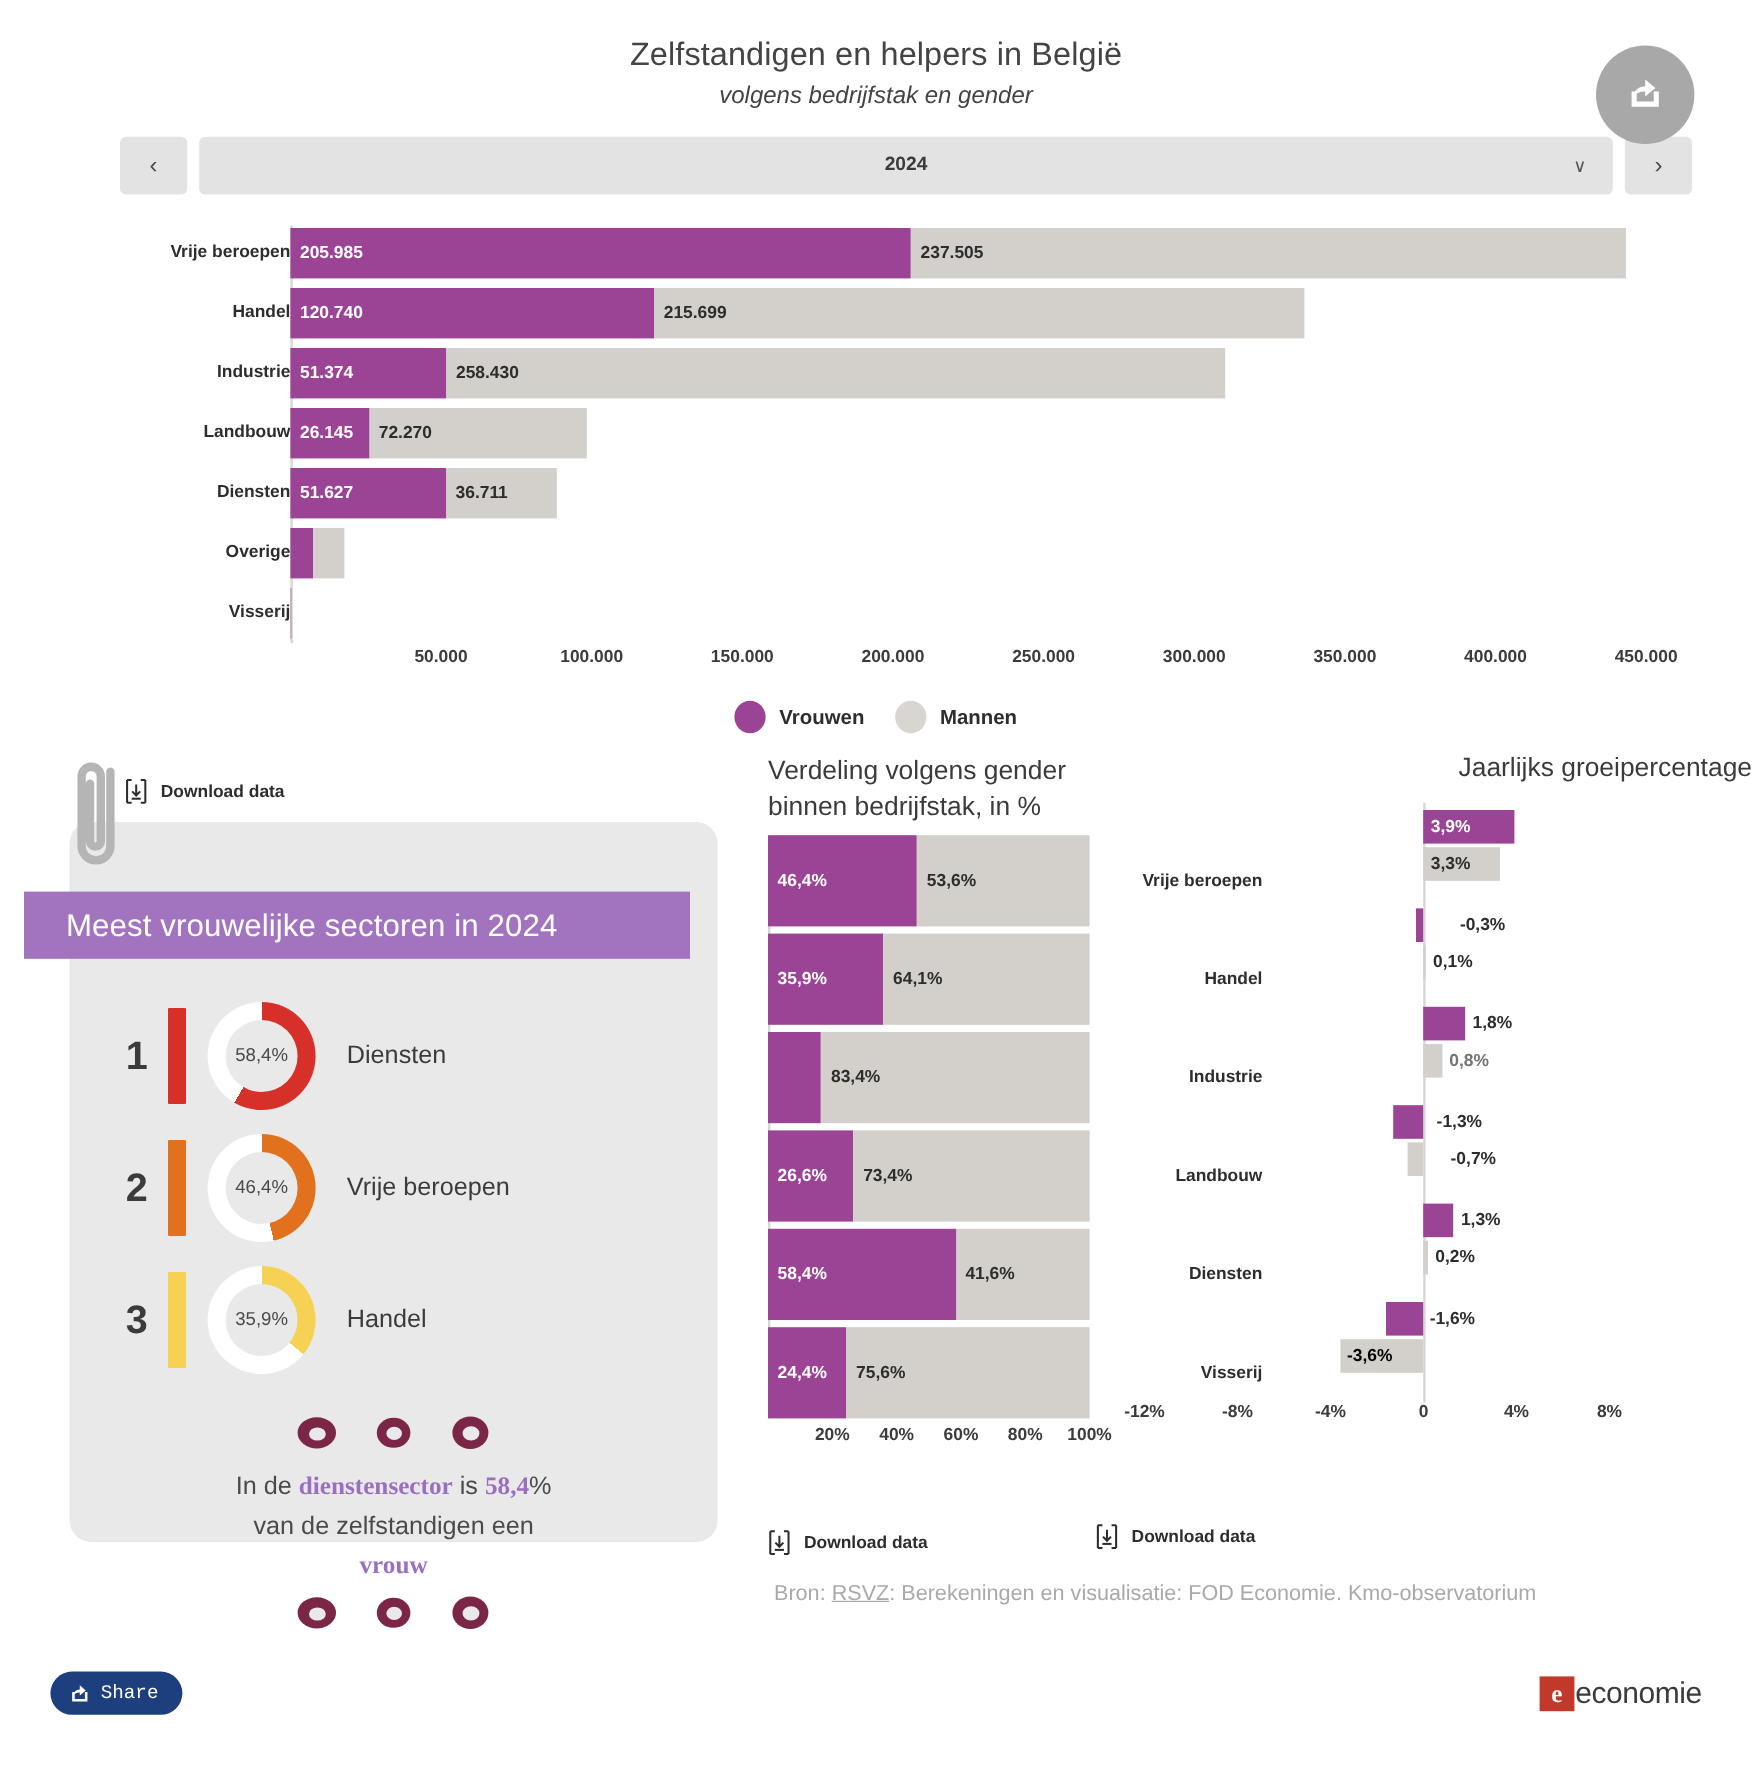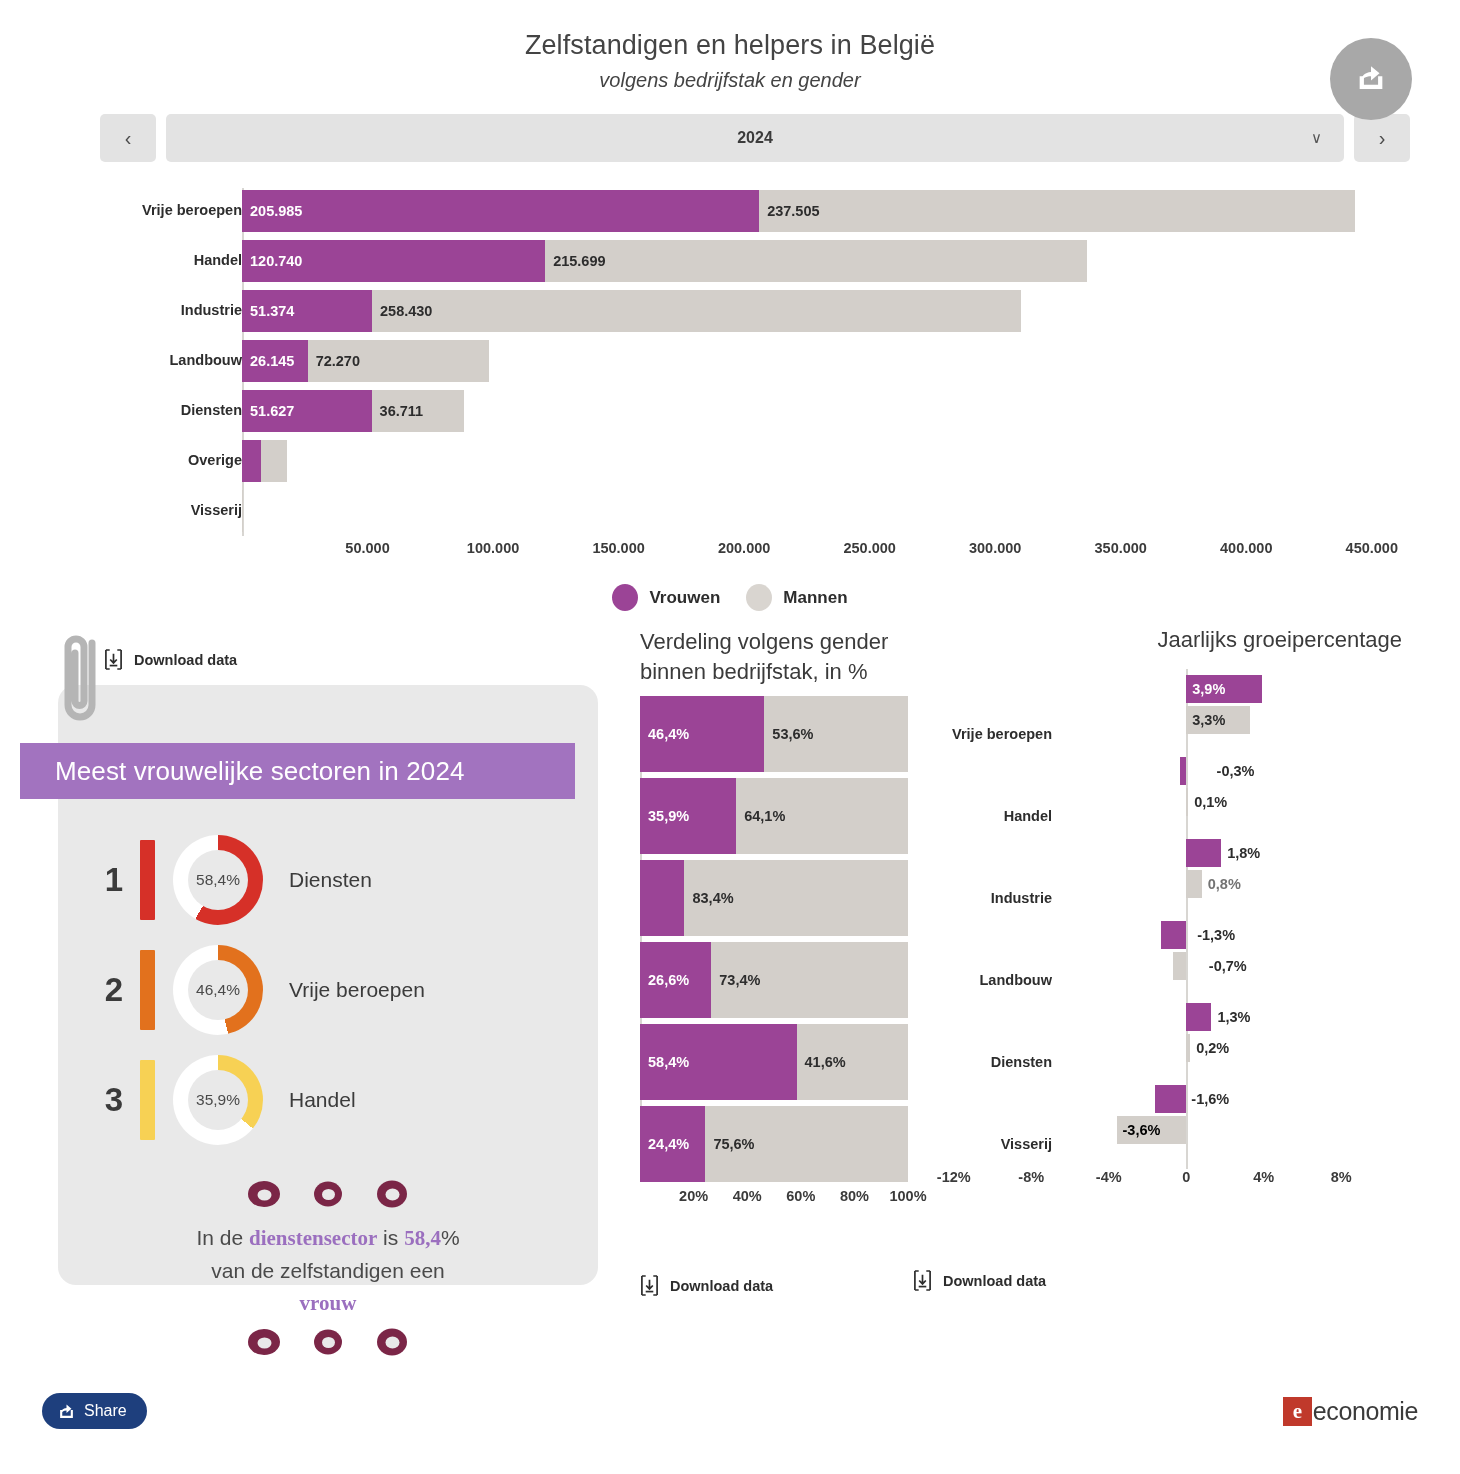--- a/index.html
+++ b/index.html
@@ -141,21 +141,21 @@
     width: 130px; text-align: right; font-size: 14.5px; font-weight: 700; color: #2d2d2d;
   }
   .mid-ticks { position: relative; height: 30px; margin-top: 4px; }
   .mid-tick {
     position: absolute; transform: translateX(-50%);
     font-size: 14.5px; font-weight: 700; color: #3b3b3b;
   }
 
   
   .right-panel { position: absolute; left: 915px; top: 0; width: 545px; }
-  .rp-title { text-align: right; padding-right: 58px; font-size: 22px; color: #3b3b3b; }
+  .rp-title { text-align: right; font-size: 22px; color: #3b3b3b; }
   .rp-plot { position: relative; margin-top: 16px; height: 500px; }
   .rp-zero { position: absolute; top: 0; width: 2px; height: 100%; background: #d8d6d2; }
   .rp-bar { position: absolute; height: 28px; }
   .rp-bar.f { background: #9B4496; }
   .rp-bar.m { background: #D3CFCA; }
   .rp-lab {
     position: absolute; font-size: 14.5px; font-weight: 700; white-space: nowrap;
     line-height: 28px; height: 28px;
   }
   .rp-ticks { position: relative; height: 28px; }
@@ -170,21 +170,21 @@
     position: absolute; left: 645px; top: 690px;
     font-size: 18px; color: #a9a9a9;
   }
   .bron u { text-decoration: underline; }
 
   
   .share-btn {
     position: absolute; left: 42px; bottom: 45px;
     background: #1e3f7d; color: #fff; border-radius: 20px;
     padding: 9px 20px 9px 16px; display: inline-flex; align-items: center; gap: 9px;
-    font-size: 16px; cursor: pointer;
+    font-size: 16px; cursor: pointer; font-family: Liberation Mono, monospace;
   }
   .share-btn svg { width: 17px; height: 17px; }
 
   .logo {
     position: absolute; right: 42px; bottom: 48px;
     display: flex; align-items: center; gap: 1px;
   }
   .logo-mark {
     width: 29px; height: 29px; background: #c0392b;
     display: flex; align-items: center; justify-content: center;
@@ -514,20 +514,23 @@
 
   <div class="dl dl-right">
     <svg class="dl-icon" viewBox="0 0 20 22">
       <path d="M2 1 H6 M2 1 V21 M2 21 H6 M18 1 H14 M18 1 V21 M18 21 H14" stroke="#2d2d2d" stroke-width="1.8" fill="none"></path>
       <path d="M10 5 V14 M6.5 11 L10 14.6 L13.5 11" stroke="#2d2d2d" stroke-width="1.8" fill="none"></path>
       <rect x="6" y="16.5" width="8" height="1.8" fill="#2d2d2d"></rect>
     </svg>
     <span class="dl-text">Download data</span>
   </div>
 
+  <div class="bron">
+    <span>Bron: </span><u>RSVZ</u><span>: Berekeningen en visualisatie: FOD Economie. Kmo-observatorium</span>
+  </div>
 </div>
 
 <div class="share-btn">
   <svg viewBox="0 0 24 24">
     <path d="M3 10 v11 h18 v-11 h-3 v8 H6 v-8 z" fill="#ffffff"></path>
     <path d="M12 2 l7 6 -7 6 v-3.5 c-4.4 0 -6.6 1.8 -7.8 4.5 0.3 -5 3 -7.6 7.8 -8 z" fill="#ffffff"></path>
   </svg>
   <span>Share</span>
 </div>
 

